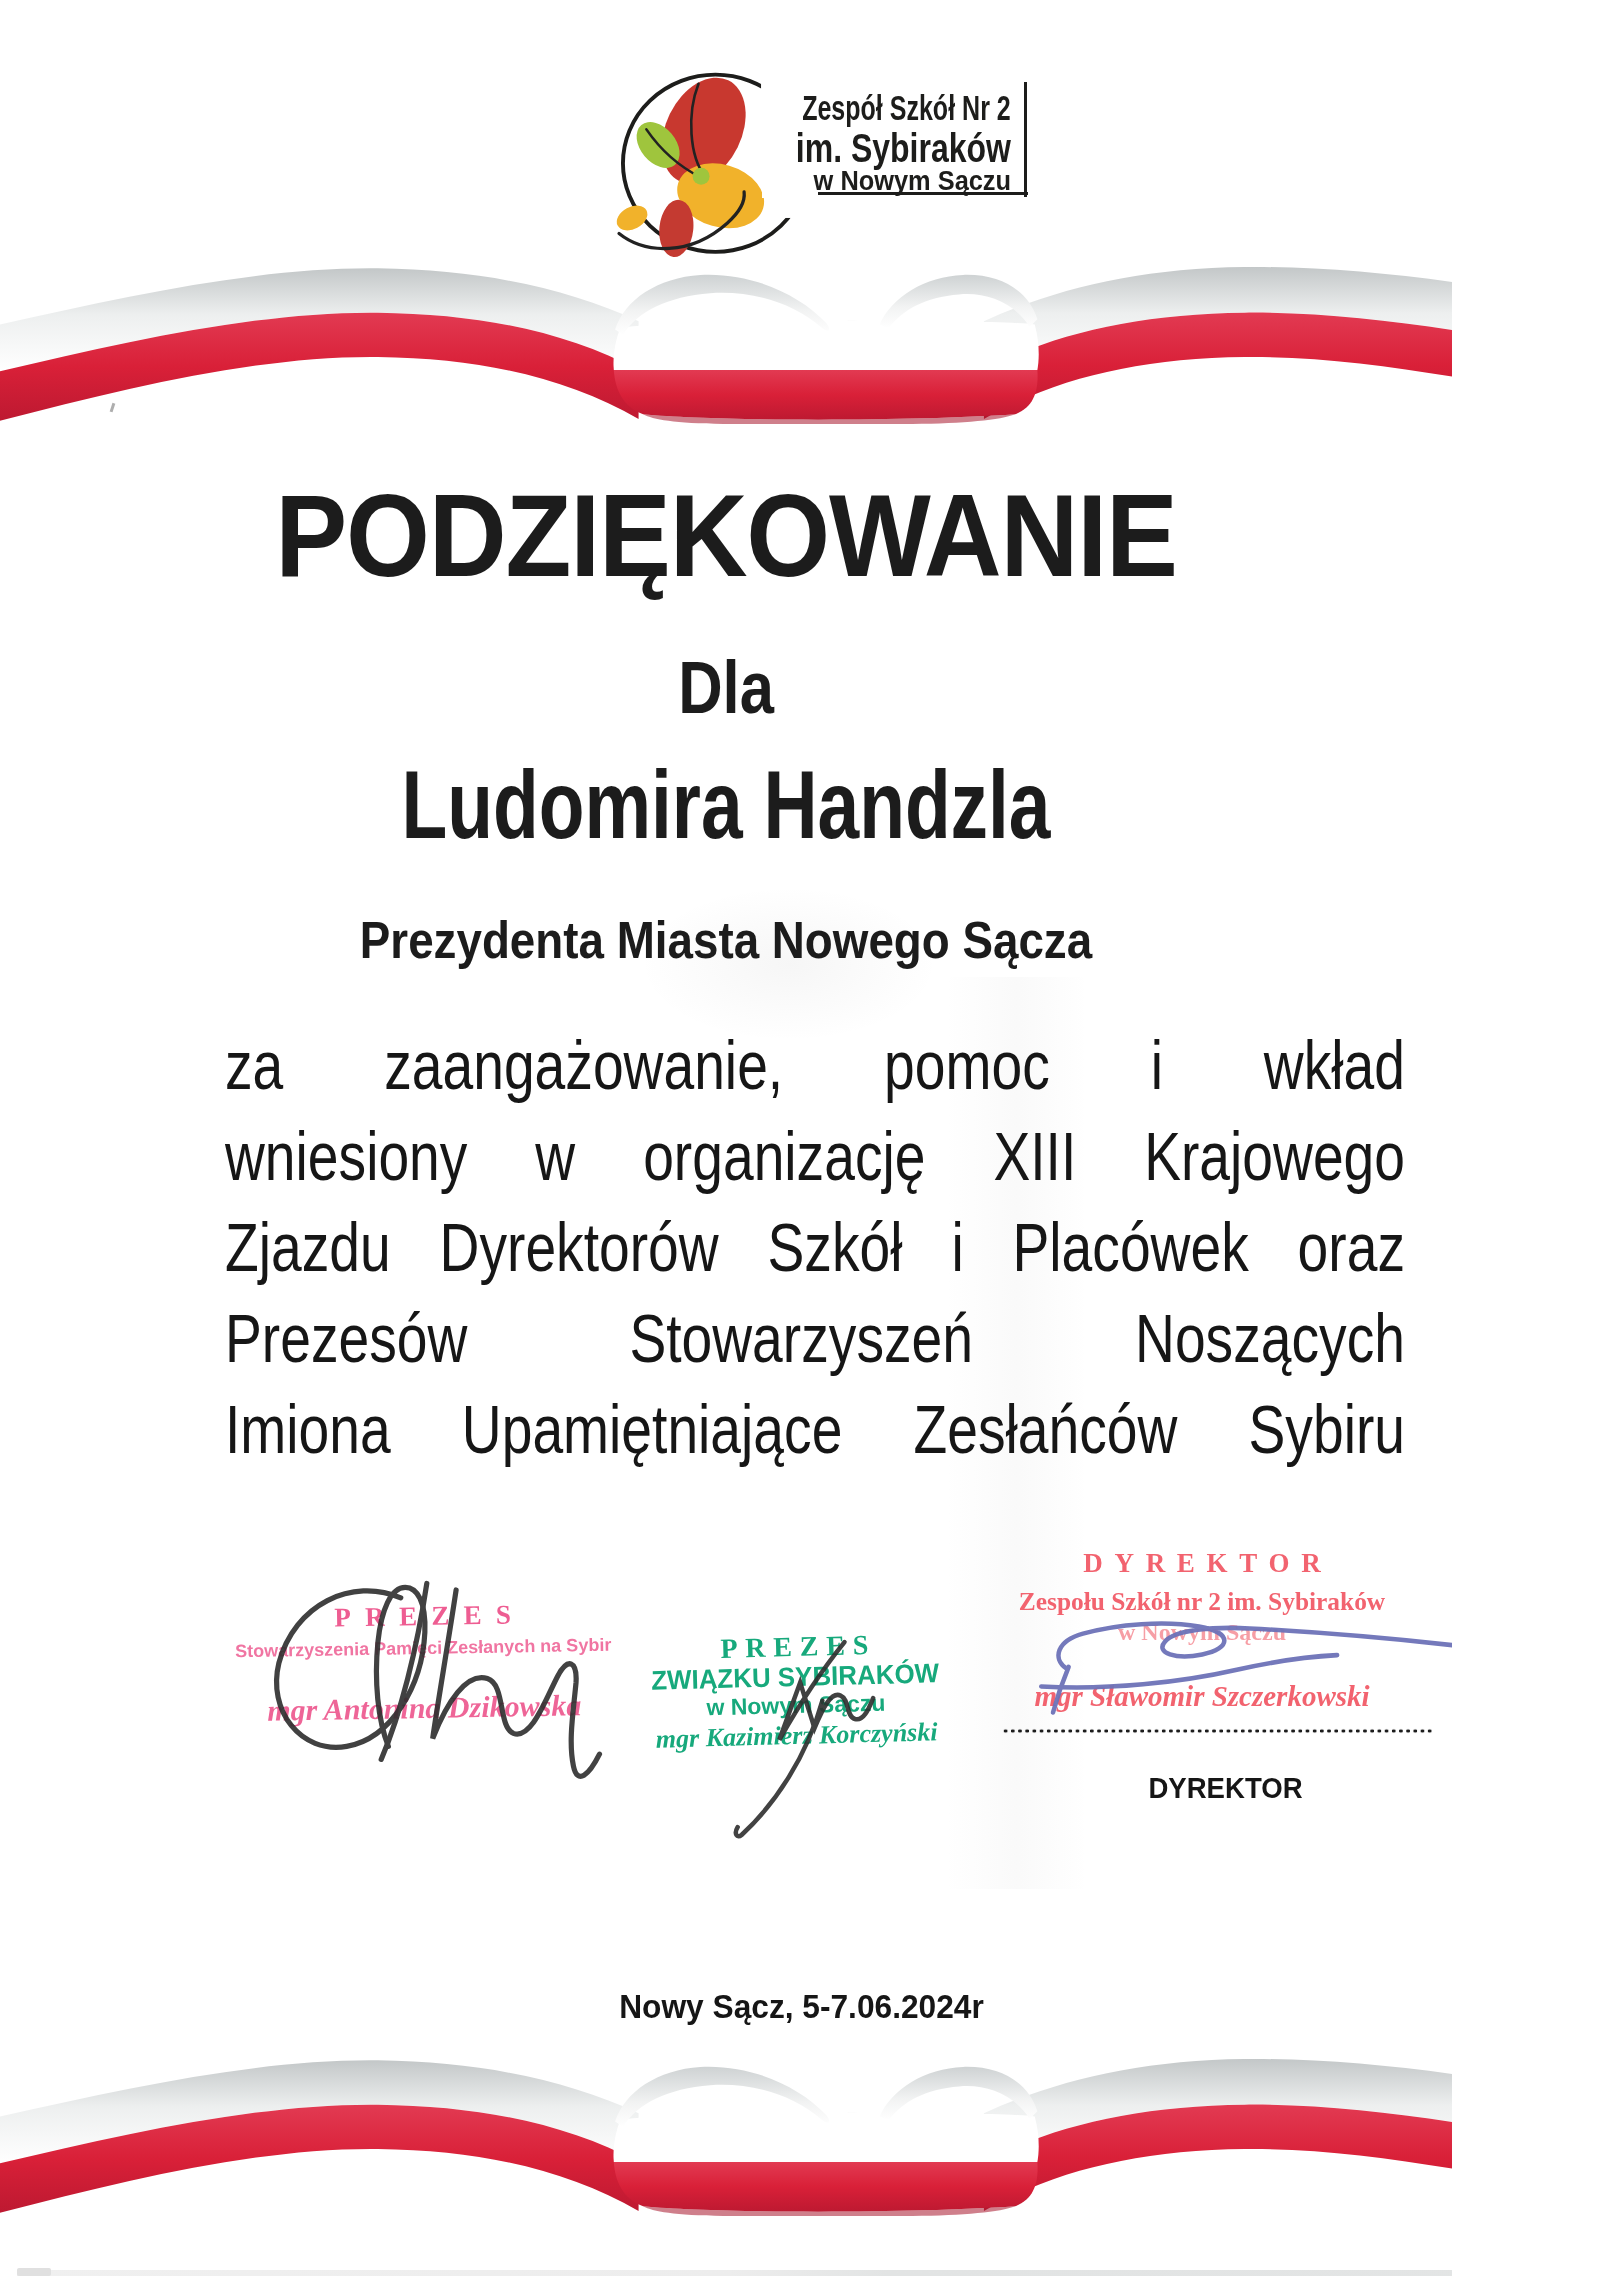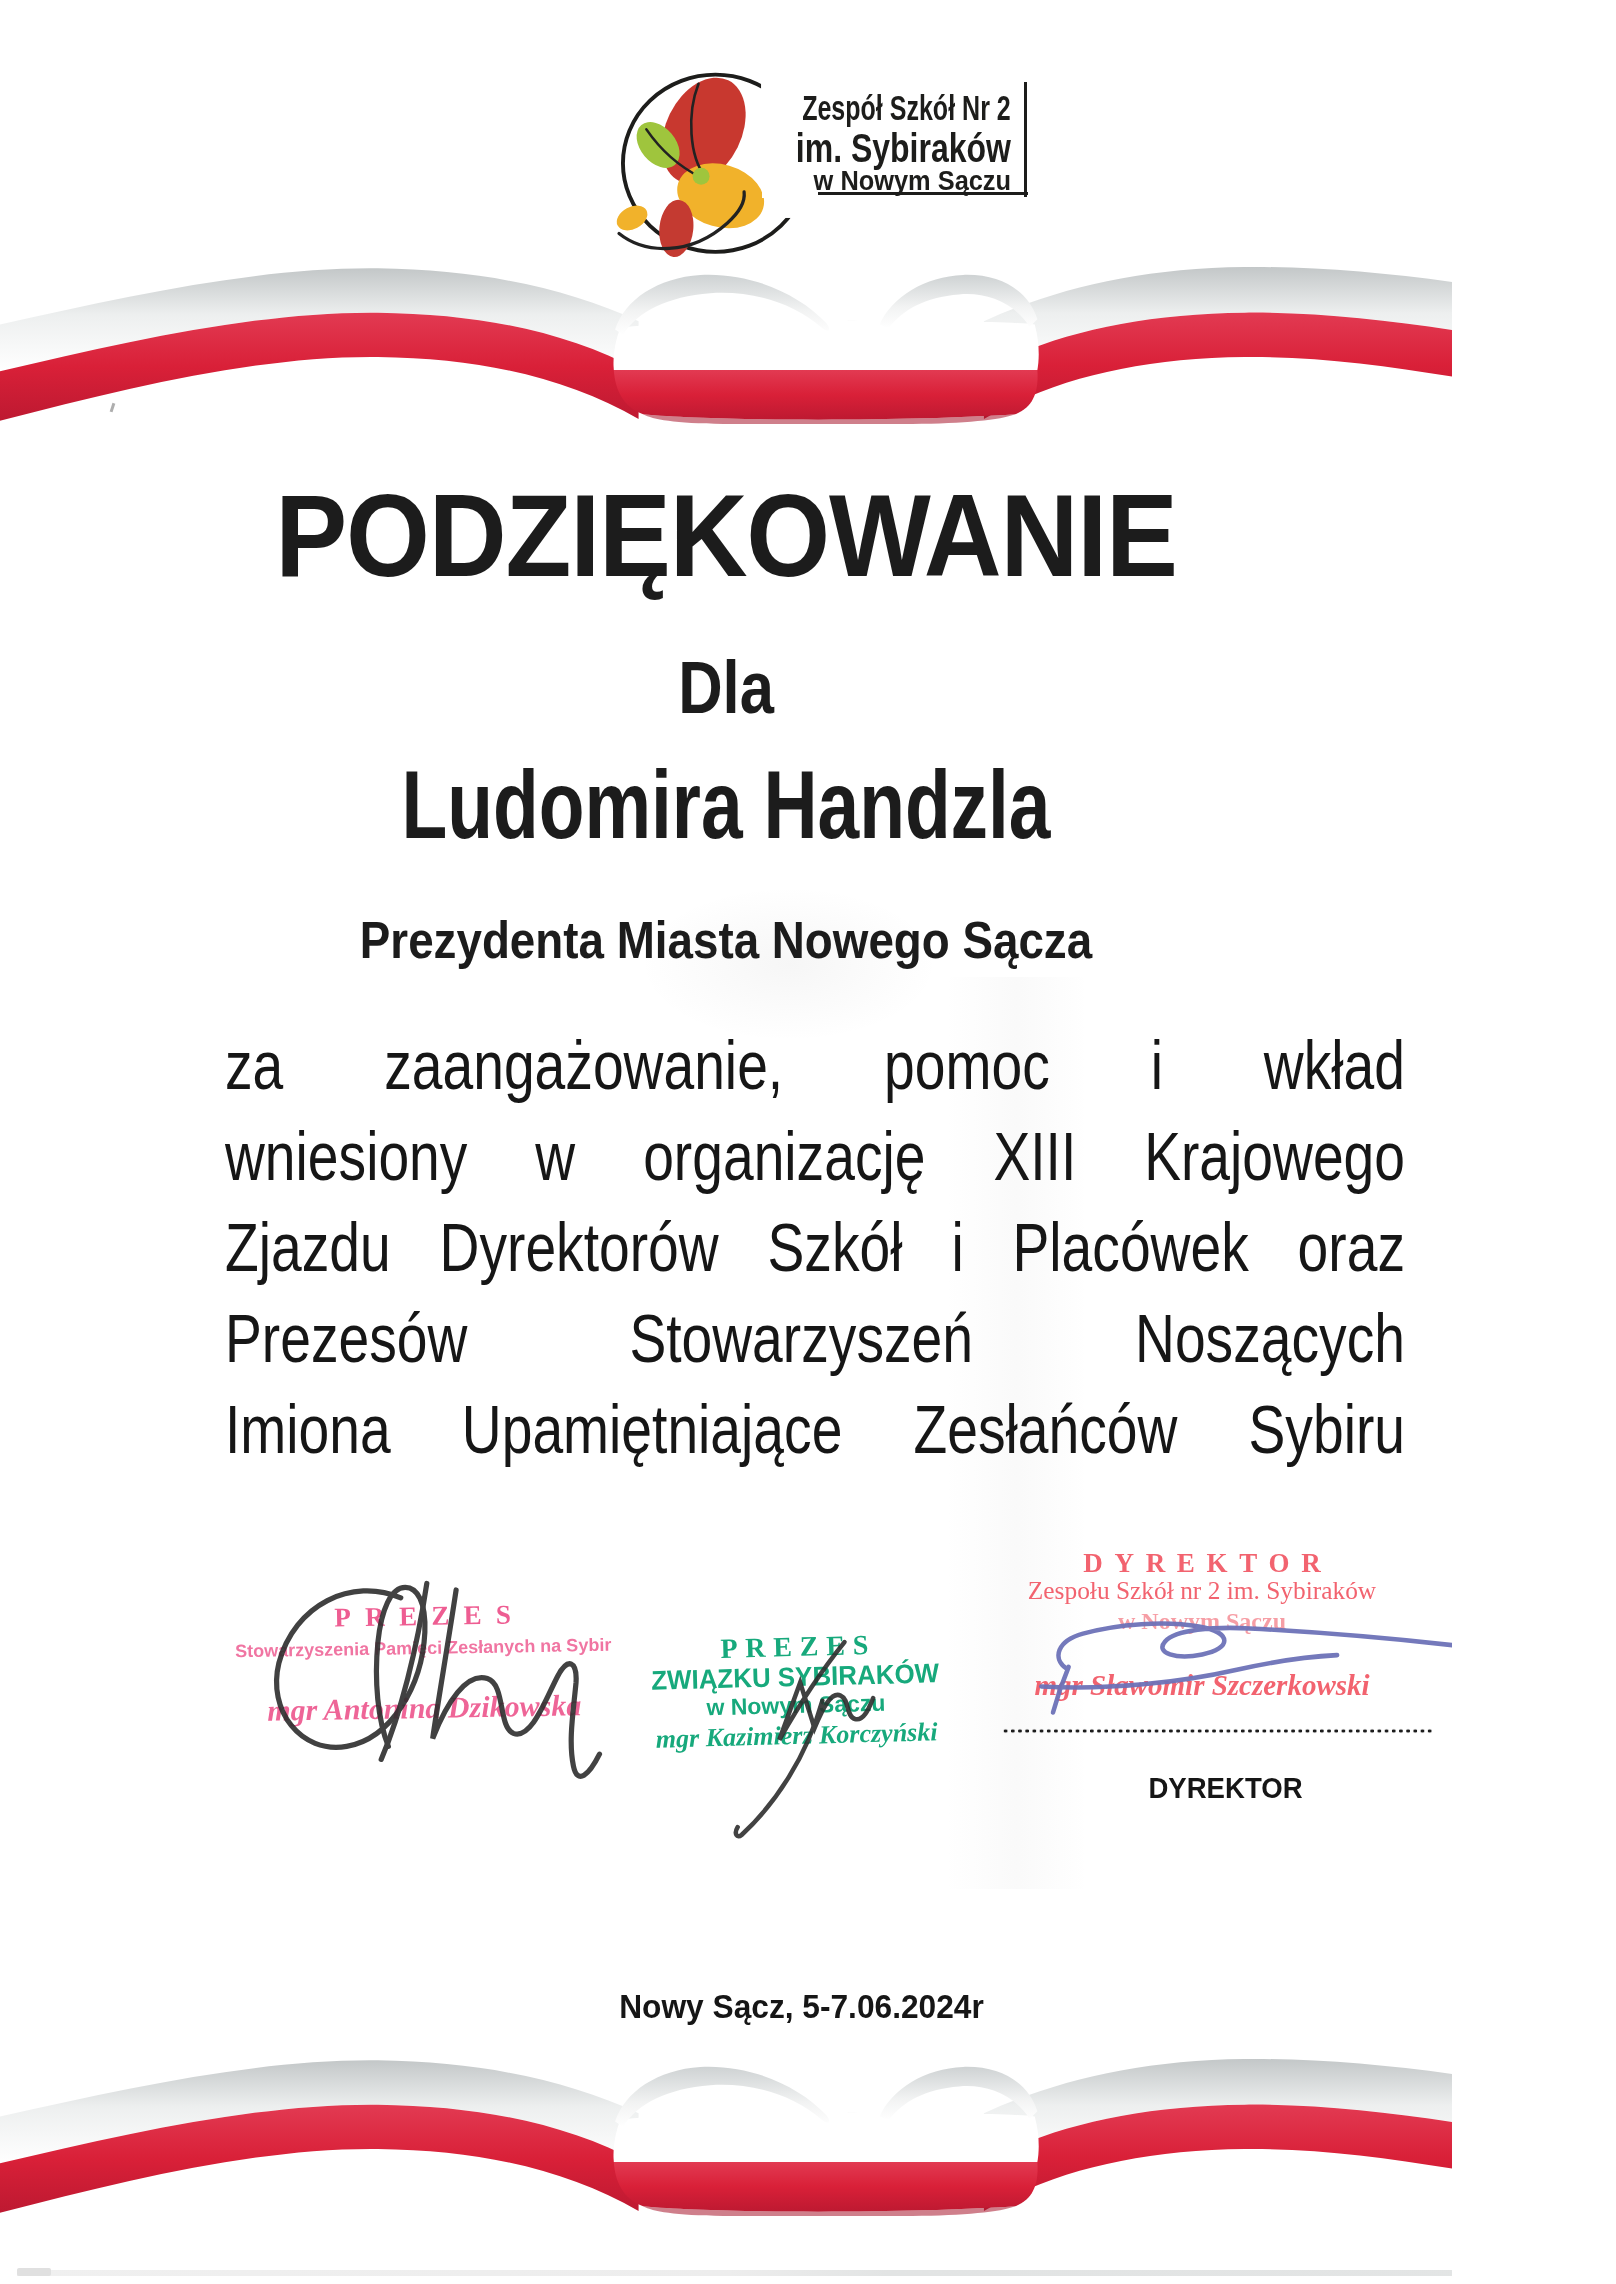--- a/index.html
+++ b/index.html
@@ -33,21 +33,21 @@
   .st-left .r1{text-align:center;font-family:"Liberation Serif",serif;font-weight:700;font-size:27px;letter-spacing:14.3px;text-indent:14.3px;}
   .st-left .r2{margin-top:9px;text-align:center;font-weight:700;font-size:18px;opacity:.85;white-space:nowrap;}
   .st-left .r3{margin-top:36px;text-align:center;font-family:"Liberation Serif",serif;font-style:italic;font-weight:700;font-size:30px;opacity:.95;}
   .st-mid{left:626px;top:1633px;width:339px;color:#17a97c;transform:rotate(-1.5deg);}
   .st-mid .r1{text-align:center;font-family:"Liberation Serif",serif;font-weight:700;font-size:28px;letter-spacing:7.8px;text-indent:7.8px;}
   .st-mid .r2{margin-top:2.6px;text-align:center;font-weight:700;font-size:27px;white-space:nowrap;transform:scaleX(0.96);}
   .st-mid .r3{margin-top:3.3px;text-align:center;font-weight:700;font-size:23px;}
   .st-mid .r4{margin-top:6.5px;text-align:center;font-family:"Liberation Serif",serif;font-style:italic;font-weight:700;font-size:26px;white-space:nowrap;}
   .st-right{left:977px;top:1550px;width:450px;color:#f2636f;}
   .st-right .r1{text-align:center;font-family:"Liberation Serif",serif;font-weight:700;font-size:27px;letter-spacing:11.7px;text-indent:11.7px;}
-  .st-right .r2{margin-top:1px;text-align:center;font-family:"Liberation Serif",serif;font-weight:400;font-size:25.4px;white-space:nowrap;}
+  .st-right .r2{margin-top:12px;text-align:center;font-family:"Liberation Serif",serif;font-weight:700;font-size:25.4px;white-space:nowrap;}
   .st-right .r3{margin-top:5.2px;text-align:center;font-family:"Liberation Serif",serif;font-weight:700;font-size:24px;opacity:.62;}
   .st-right .r4{margin-top:38px;text-align:center;font-family:"Liberation Serif",serif;font-style:italic;font-weight:700;font-size:29px;white-space:nowrap;}
   .dots{position:absolute;left:1002px;top:1728px;width:431px;height:5.9px;
         background-image:radial-gradient(circle 2.1px, #1c1c1c 1.6px, rgba(0,0,0,0) 1.8px);
         background-size:7.2px 5.9px;background-repeat:repeat-x;}
   .dyrektor-black{position:absolute;left:1069px;top:1774px;width:313px;text-align:center;
         font-size:29px;font-weight:700;color:#161616;line-height:1;transform:scaleX(0.95);}
   
   .date{position:absolute;left:0;width:1603px;top:1990px;text-align:center;font-size:33px;font-weight:700;
         color:#161616;line-height:1;transform:scaleX(0.96);}

